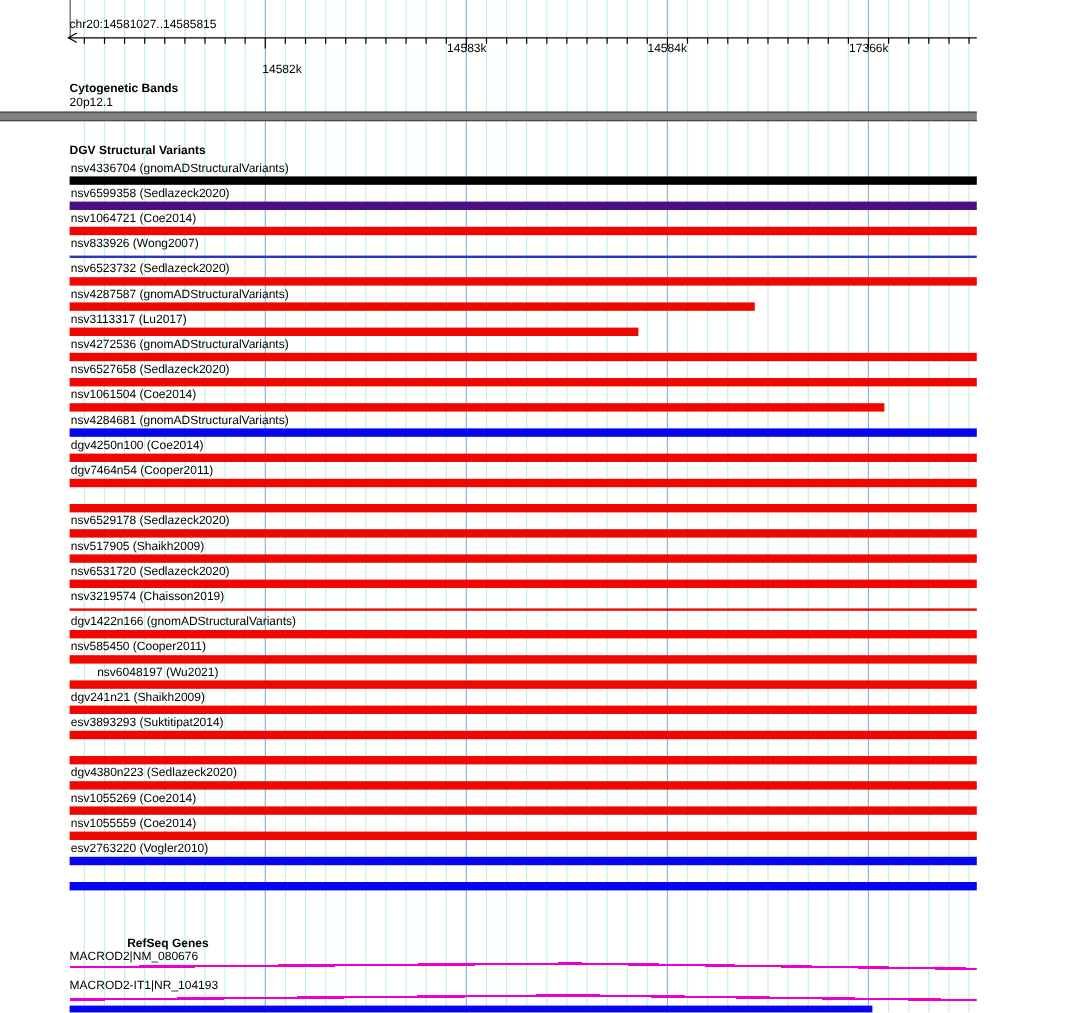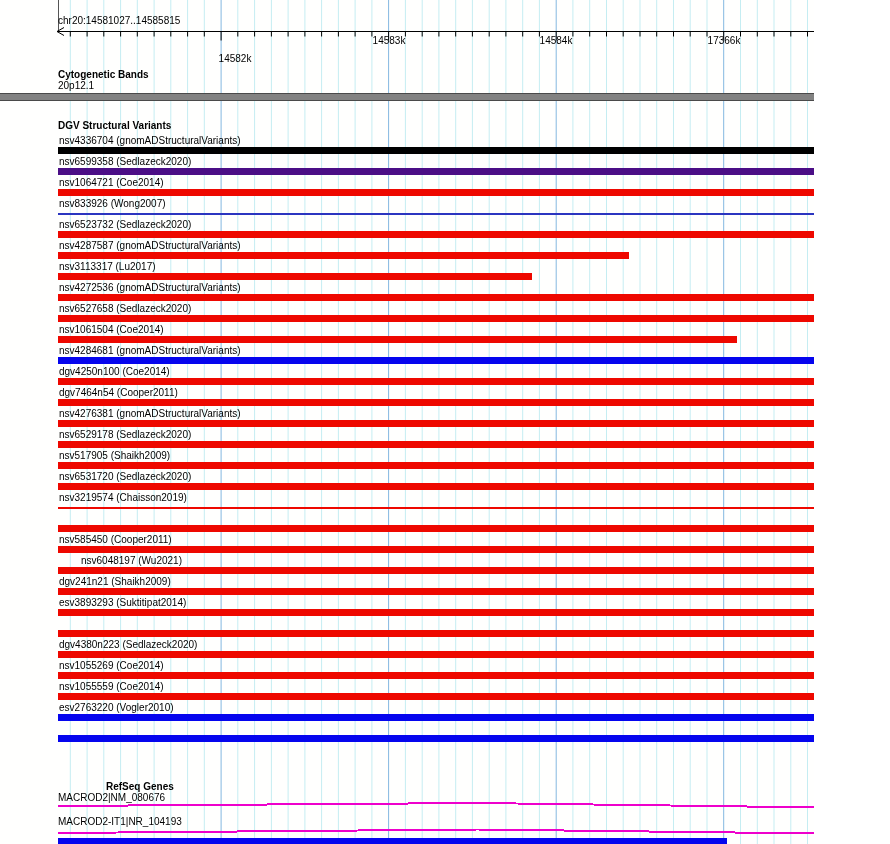--- a/index.html
+++ b/index.html
@@ -156,30 +156,30 @@
     <div class="abs" style="left: 59px; top: 302px;">nsv6527658 (Sedlazeck2020)</div>
     <div class="bar" style="left: 58px; top: 315px; width: 804px; height: 7px; background: rgb(238, 8, 0);"></div>
     <div class="abs" style="left: 59px; top: 323px;">nsv1061504 (Coe2014)</div>
     <div class="bar" style="left: 58px; top: 336px; width: 679px; height: 7px; background: rgb(238, 8, 0);"></div>
     <div class="abs" style="left: 59px; top: 344px;">nsv4284681 (gnomADStructuralVariants)</div>
     <div class="bar" style="left: 58px; top: 357px; width: 804px; height: 7px; background: rgb(5, 5, 238);"></div>
     <div class="abs" style="left: 59px; top: 365px;">dgv4250n100 (Coe2014)</div>
     <div class="bar" style="left: 58px; top: 378px; width: 804px; height: 7px; background: rgb(238, 8, 0);"></div>
     <div class="abs" style="left: 59px; top: 386px;">dgv7464n54 (Cooper2011)</div>
     <div class="bar" style="left: 58px; top: 399px; width: 804px; height: 7px; background: rgb(238, 8, 0);"></div>
-    <div class="abs" style="left: 59px; top: 407px;">nsv4276381 (gnomADStructuralVariants)</div>
     <div class="bar" style="left: 58px; top: 420px; width: 804px; height: 7px; background: rgb(238, 8, 0);"></div>
     <div class="abs" style="left: 59px; top: 428px;">nsv6529178 (Sedlazeck2020)</div>
     <div class="bar" style="left: 58px; top: 441px; width: 804px; height: 7px; background: rgb(238, 8, 0);"></div>
     <div class="abs" style="left: 59px; top: 449px;">nsv517905 (Shaikh2009)</div>
     <div class="bar" style="left: 58px; top: 462px; width: 804px; height: 7px; background: rgb(238, 8, 0);"></div>
     <div class="abs" style="left: 59px; top: 470px;">nsv6531720 (Sedlazeck2020)</div>
     <div class="bar" style="left: 58px; top: 483px; width: 804px; height: 7px; background: rgb(238, 8, 0);"></div>
     <div class="abs" style="left: 59px; top: 491px;">nsv3219574 (Chaisson2019)</div>
     <div class="bar" style="left: 58px; top: 507px; width: 804px; height: 2px; background: rgb(238, 8, 0);"></div>
+    <div class="abs" style="left: 59px; top: 512px;">dgv1422n166 (gnomADStructuralVariants)</div>
     <div class="bar" style="left: 58px; top: 525px; width: 804px; height: 7px; background: rgb(238, 8, 0);"></div>
     <div class="abs" style="left: 59px; top: 533px;">nsv585450 (Cooper2011)</div>
     <div class="bar" style="left: 58px; top: 546px; width: 804px; height: 7px; background: rgb(238, 8, 0);"></div>
     <div class="abs" style="left: 59px; top: 554px; margin-left: 22px;">nsv6048197 (Wu2021)</div>
     <div class="bar" style="left: 58px; top: 567px; width: 804px; height: 7px; background: rgb(238, 8, 0);"></div>
     <div class="abs" style="left: 59px; top: 575px;">dgv241n21 (Shaikh2009)</div>
     <div class="bar" style="left: 58px; top: 588px; width: 804px; height: 7px; background: rgb(238, 8, 0);"></div>
     <div class="abs" style="left: 59px; top: 596px;">esv3893293 (Suktitipat2014)</div>
     <div class="bar" style="left: 58px; top: 609px; width: 804px; height: 7px; background: rgb(238, 8, 0);"></div>
     <div class="bar" style="left: 58px; top: 630px; width: 804px; height: 7px; background: rgb(238, 8, 0);"></div>

